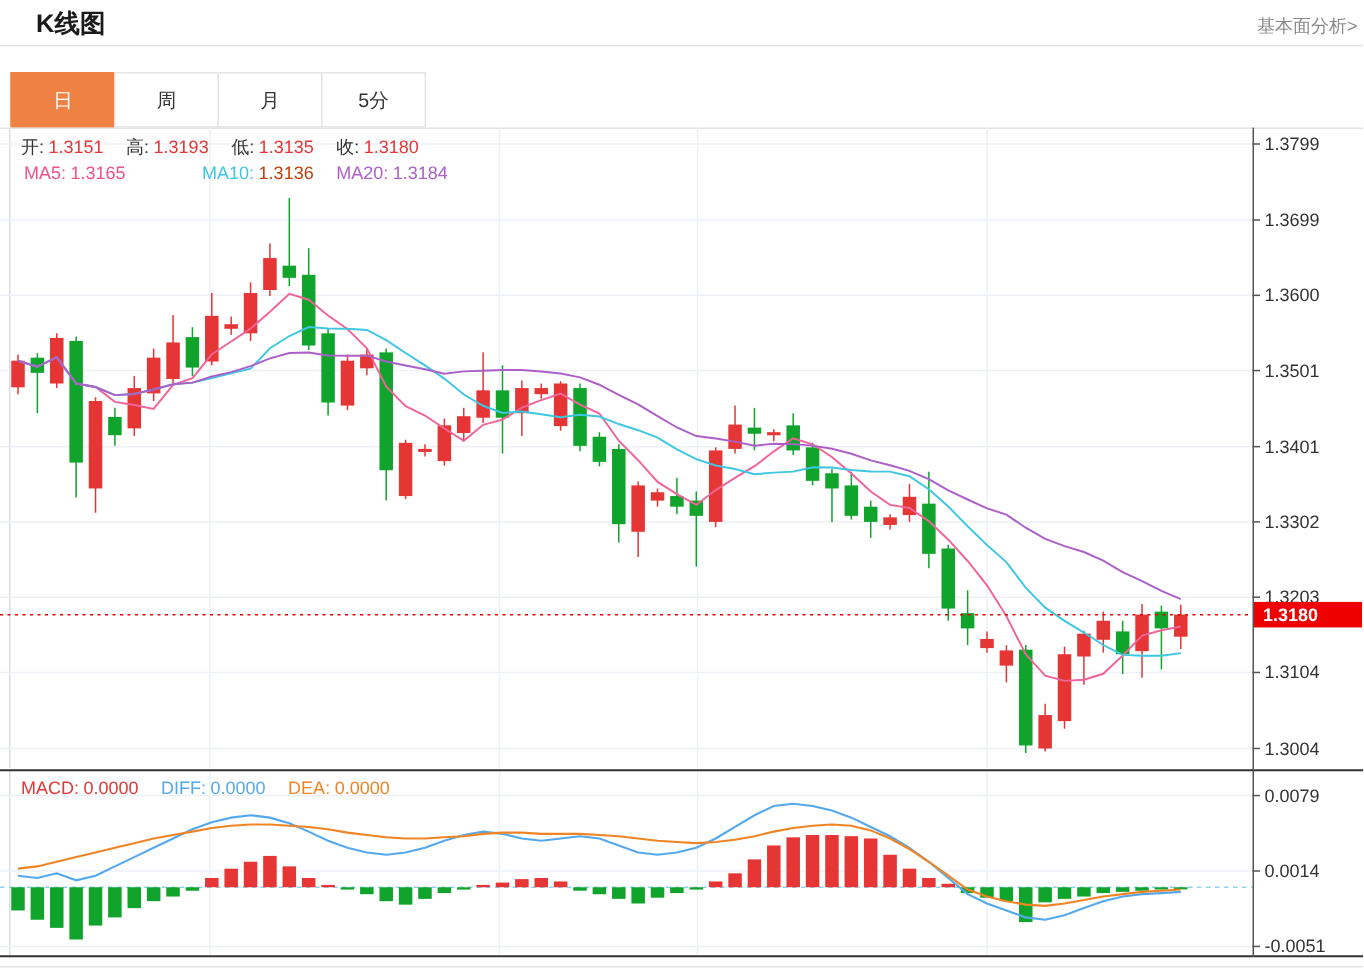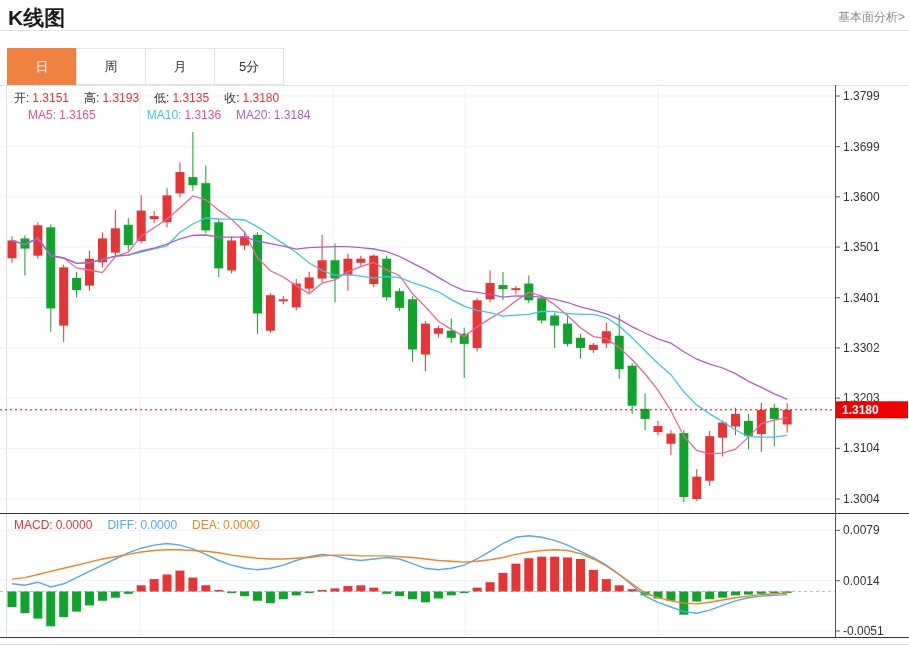--- a/index.html
+++ b/index.html
@@ -1,29 +1,29 @@
 <!DOCTYPE html>
 <html><head>
 <meta charset="utf-8">
 <style>
   html,body{margin:0;padding:0;background:#fff;}
   .page{position:relative;width:909px;height:646px;background:#fff;overflow:hidden;
         font-family:"Liberation Sans","DejaVu Sans",sans-serif;}
-  .hdr-title{position:absolute;left:8px;top:4px;margin:0;font-size:21px;font-weight:bold;color:#1a1a1a;}
+  .hdr-title{position:absolute;left:24px;top:4px;margin:0;font-size:17px;font-weight:bold;color:#1a1a1a;}
   .hdr-link{position:absolute;right:4px;top:9px;font-size:12px;color:#8a8a8a;text-decoration:none;cursor:pointer;}
   .hdr-divider{position:absolute;left:0;top:30px;width:909px;height:1px;background:#e3e3e3;}
   .tabbar{position:absolute;left:7px;top:48px;display:flex;}
   .tab{box-sizing:border-box;width:70px;height:37px;line-height:35px;text-align:center;font-size:13px;
        color:#333;background:#fff;border:1px solid #e4e4e4;margin-left:-1px;cursor:pointer;}
   .tab:first-child{margin-left:0;}
   .tab.active{color:#fff;font-weight:normal;}
   .legend{position:absolute;font-size:12px;display:flex;gap:15px;white-space:nowrap;z-index:3;}
   .legend .pair{display:flex;gap:3px;align-items:baseline;}
   #ohlc-legend{left:14px;top:90px;}
-  #ma-legend{left:28px;top:108px;}
+  #ma-legend{left:16px;top:108px;}
   #macd-legend{left:14px;top:518px;}
   svg{position:absolute;left:0;overflow:visible;}
   #main-svg{top:85px;}
   #macd-svg{top:513px;}
 </style>
 </head>
 <body>
 
 <div class="page">
   <h1 class="hdr-title">K线图</h1>
@@ -55,21 +55,21 @@
         <span style="color: rgb(229, 53, 53);">1.3180</span>
       </span>
     </div>
   <div class="legend" id="ma-legend">
       <span class="pair">
         <span style="color: rgb(240, 80, 140);">MA5:</span>
         <span style="color: rgb(240, 80, 140);">1.3165</span>
       </span>
       <span class="pair">
         <span style="color: rgb(63, 198, 227); margin-left: 36px;">MA10:</span>
-        <span style="color: #ec4899;">1.3136</span>
+        <span style="color: #c2410c;">1.3136</span>
       </span>
       <span class="pair">
         <span style="color: rgb(173, 95, 201);">MA20:</span>
         <span style="color: rgb(173, 95, 201);">1.3184</span>
       </span>
     </div>
   <div class="legend" id="macd-legend">
       <span class="pair">
         <span style="color: rgb(229, 53, 53);">MACD:</span>
         <span style="color: rgb(229, 53, 53);">0.0000</span>

